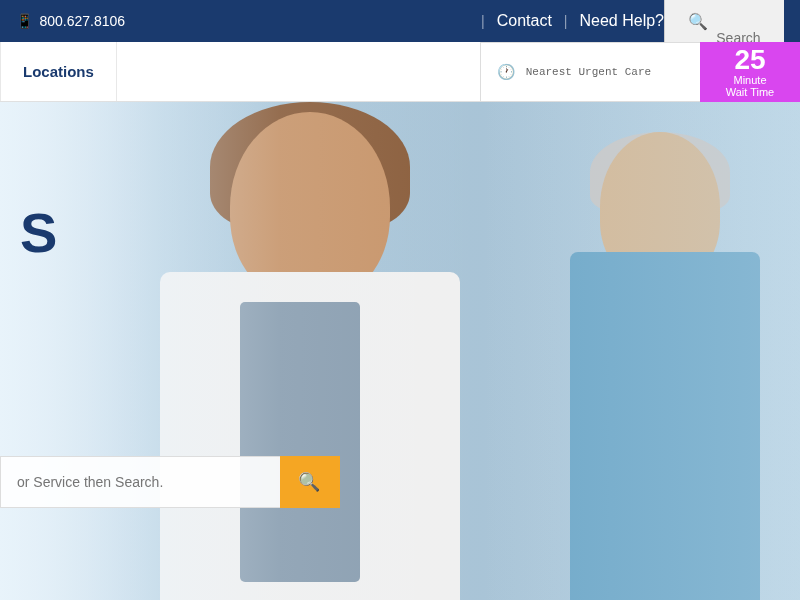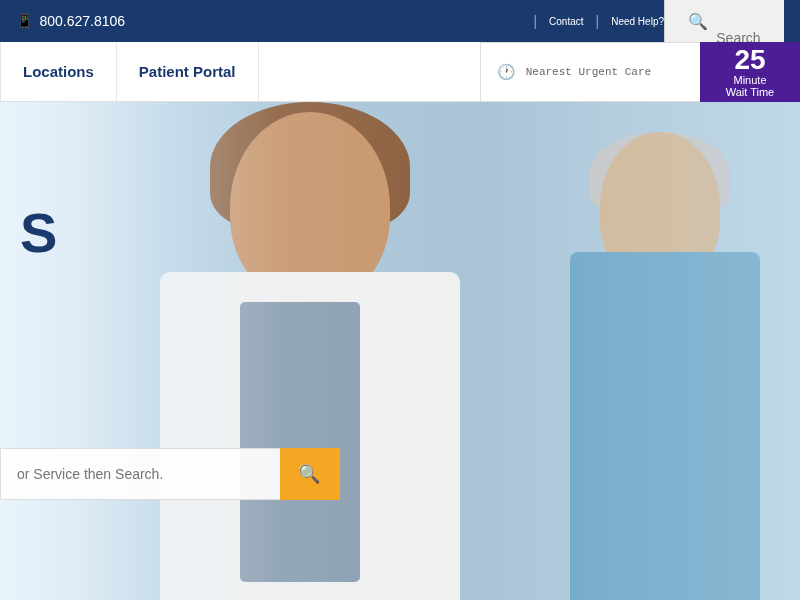--- a/index.html
+++ b/index.html
@@ -35,21 +35,21 @@
       gap: 0;
     }
     .top-bar-separator {
       color: rgba(255,255,255,0.5);
       margin: 0 12px;
     }
     .top-bar-link {
       color: #fff;
       text-decoration: none;
       cursor: pointer;
-      font-size: 10px;
+      font-size: 16px;
     }
     .search-bar {
       background-color: #f0f0f0;
       height: 42px;
       display: flex;
       align-items: center;
       padding: 0 14px;
       gap: 8px;
       border-left: 1px solid #ccc;
       cursor: pointer;
@@ -73,20 +73,21 @@
       display: flex;
       align-items: center;
       border-bottom: 1px solid #e0e0e0;
       position: relative;
     }
     .nav-links {
       display: flex;
       align-items: center;
       height: 100%;
       flex: 1;
+      justify-content: space-between;
     }
     .nav-link {
       padding: 0 22px;
       height: 100%;
       display: flex;
       align-items: center;
       color: #1a3a6e;
       font-size: 15px;
       font-weight: 600;
       cursor: pointer;
@@ -136,21 +137,21 @@
       font-weight: 600;
       display: flex;
       align-items: center;
       gap: 4px;
     }
     .chevron {
       font-size: 10px;
       color: #666;
     }
     .wait-time-badge {
-      background-color: #4c1d95;
+      background-color: #d946ef;
       color: #fff;
       padding: 0 18px;
       display: flex;
       flex-direction: column;
       align-items: center;
       justify-content: center;
       min-width: 100px;
     }
     .wait-number {
       font-size: 28px;
@@ -301,21 +302,21 @@
       font-weight: 700;
       color: #1a3a6e;
       line-height: 1.1;
       letter-spacing: -1px;
       text-shadow: none;
     }
 
     
     .hero-search {
       position: absolute;
-      bottom: 100px;
+      bottom: 92px;
       left: 0;
       display: flex;
       align-items: center;
       width: 340px;
     }
     .hero-search-input {
       flex: 1;
       height: 52px;
       border: 1px solid #ddd;
       border-right: none;
@@ -357,21 +358,20 @@
   </div>
   <div class="search-bar">
     <span class="search-icon-top">🔍</span>
     <span class="search-label">Search</span>
   </div>
 </div>
 
 <div class="nav-bar">
   <div class="nav-links">
     <a class="nav-link">Locations</a>
-    <a class="nav-link">Patient Portal</a>
   </div>
 
   <div class="urgent-care-widget">
     <div class="urgent-care-info">
       <span class="location-icon">🕐</span>
       <div class="urgent-care-text">
         <span class="nearest-label">Nearest Urgent Care</span>
       </div>
     </div>
     <div class="wait-time-badge">

